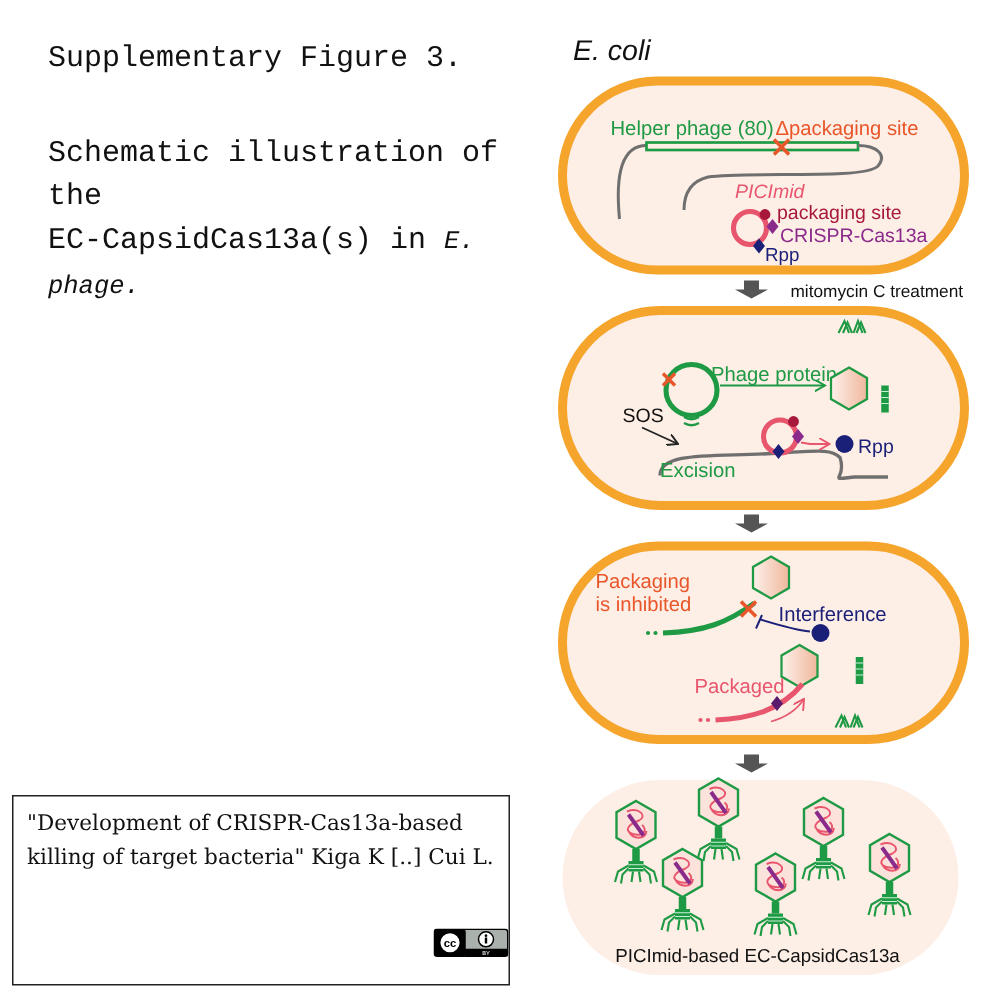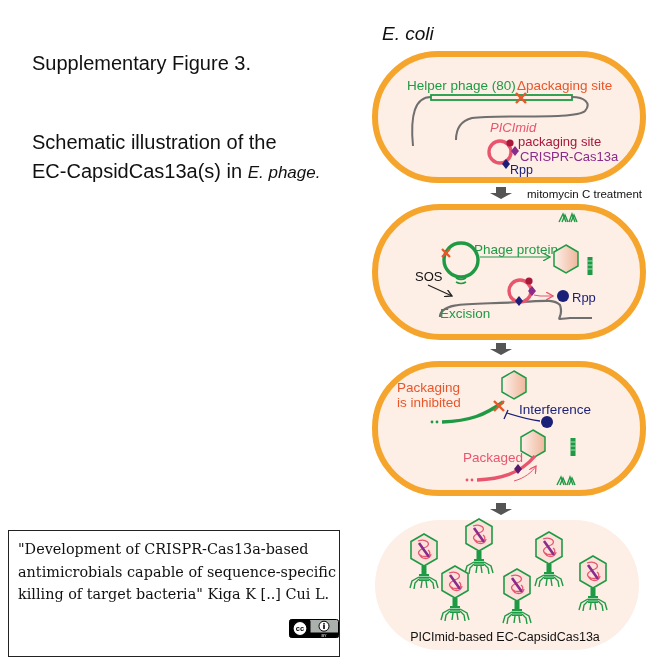--- a/index.html
+++ b/index.html
@@ -1,38 +1,37 @@
 <!DOCTYPE html>
 <html><head>
 <meta charset="utf-8">
 <style>
   html, body { margin:0; padding:0; background:#ffffff; }
   body { width:671px; height:667px; position:relative; overflow:hidden; }
-  .caption { position:absolute; left:32px; font-family:Liberation Sans, sans-serif; color:#111; font-size:20px; line-height:29px;margin-top:24px; }
+  .caption { position:absolute; left:32px; font-family:Liberation Mono, monospace; color:#111; font-size:20px; line-height:29px; }
   .cap-title { top:25px; }
-  .cap-body { top:104px; width:320px; }
+  .cap-body { top:88px; width:320px; }
   .cap-body i { font-size:17px; }
   .citation { position:absolute; left:8px; top:530px; width:332px; height:127px; border:1.3px solid #222; box-sizing:border-box; padding:7px 8px 0 9px; font-family:"DejaVu Serif","Liberation Serif",serif; font-size:14.4px; line-height:22.5px; color:#111; }
   .citation .line { white-space:nowrap; }
   .cc-badge { position:absolute; left:280px; top:88px; width:50px; height:19px; }
   svg text { font-family:"Liberation Sans","DejaVu Sans",sans-serif; }
   #diagram { position:absolute; left:370px; top:0; }
 </style>
 </head>
 <body>
 
 <div class="caption cap-title">Supplementary Figure 3.</div>
 <div class="caption cap-body">
   <div>Schematic illustration of the</div>
   <div><span>EC-CapsidCas13a(s) in </span><i>E. phage.</i></div>
 </div>
 
 <div class="citation">
   <div class="line">"Development of CRISPR-Cas13a-based</div>
-  <div class="line">antimicrobials capable of sequence-specific</div>
   <div class="line">killing of target bacteria"  Kiga K [..] Cui L.</div>
   <svg class="cc-badge" viewBox="0 0 50 19">
     <rect x="0.5" y="0.5" width="49" height="18" rx="2" fill="#aab0ac" stroke="#000" stroke-width="1"></rect>
     <rect x="0.5" y="0.5" width="21" height="18" rx="2" fill="#000"></rect>
     <rect x="21" y="13.5" width="28.5" height="5" fill="#000"></rect>
     <circle cx="11" cy="9.5" r="7" fill="#fff" stroke="#000" stroke-width="1.2"></circle>
     <text x="11" y="12.2" font-size="7.5" font-weight="bold" text-anchor="middle" fill="#000">cc</text>
     <circle cx="35" cy="7.2" r="5" fill="#fff" stroke="#000" stroke-width="1"></circle>
     <circle cx="35" cy="4.8" r="0.9" fill="#000"></circle>
     <rect x="34.2" y="6" width="1.6" height="4" fill="#000"></rect>

